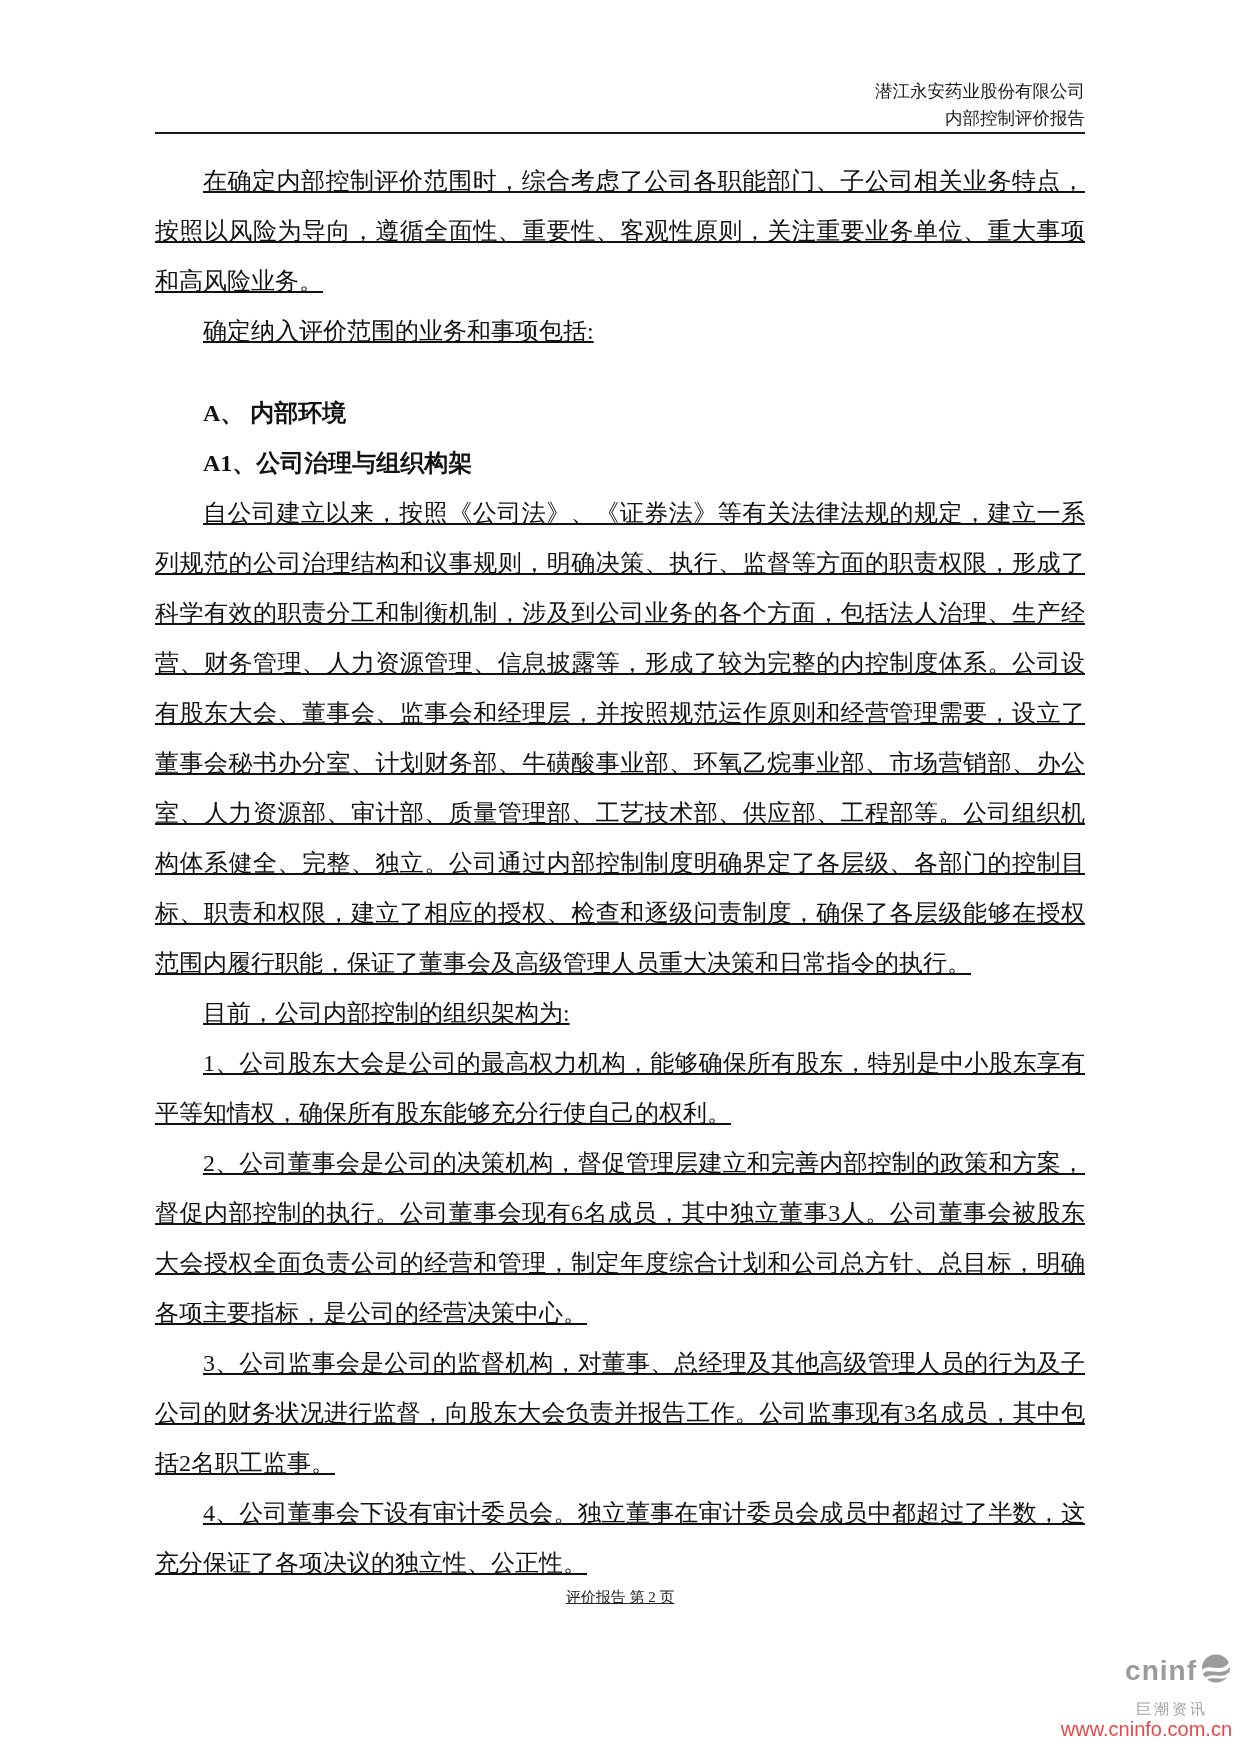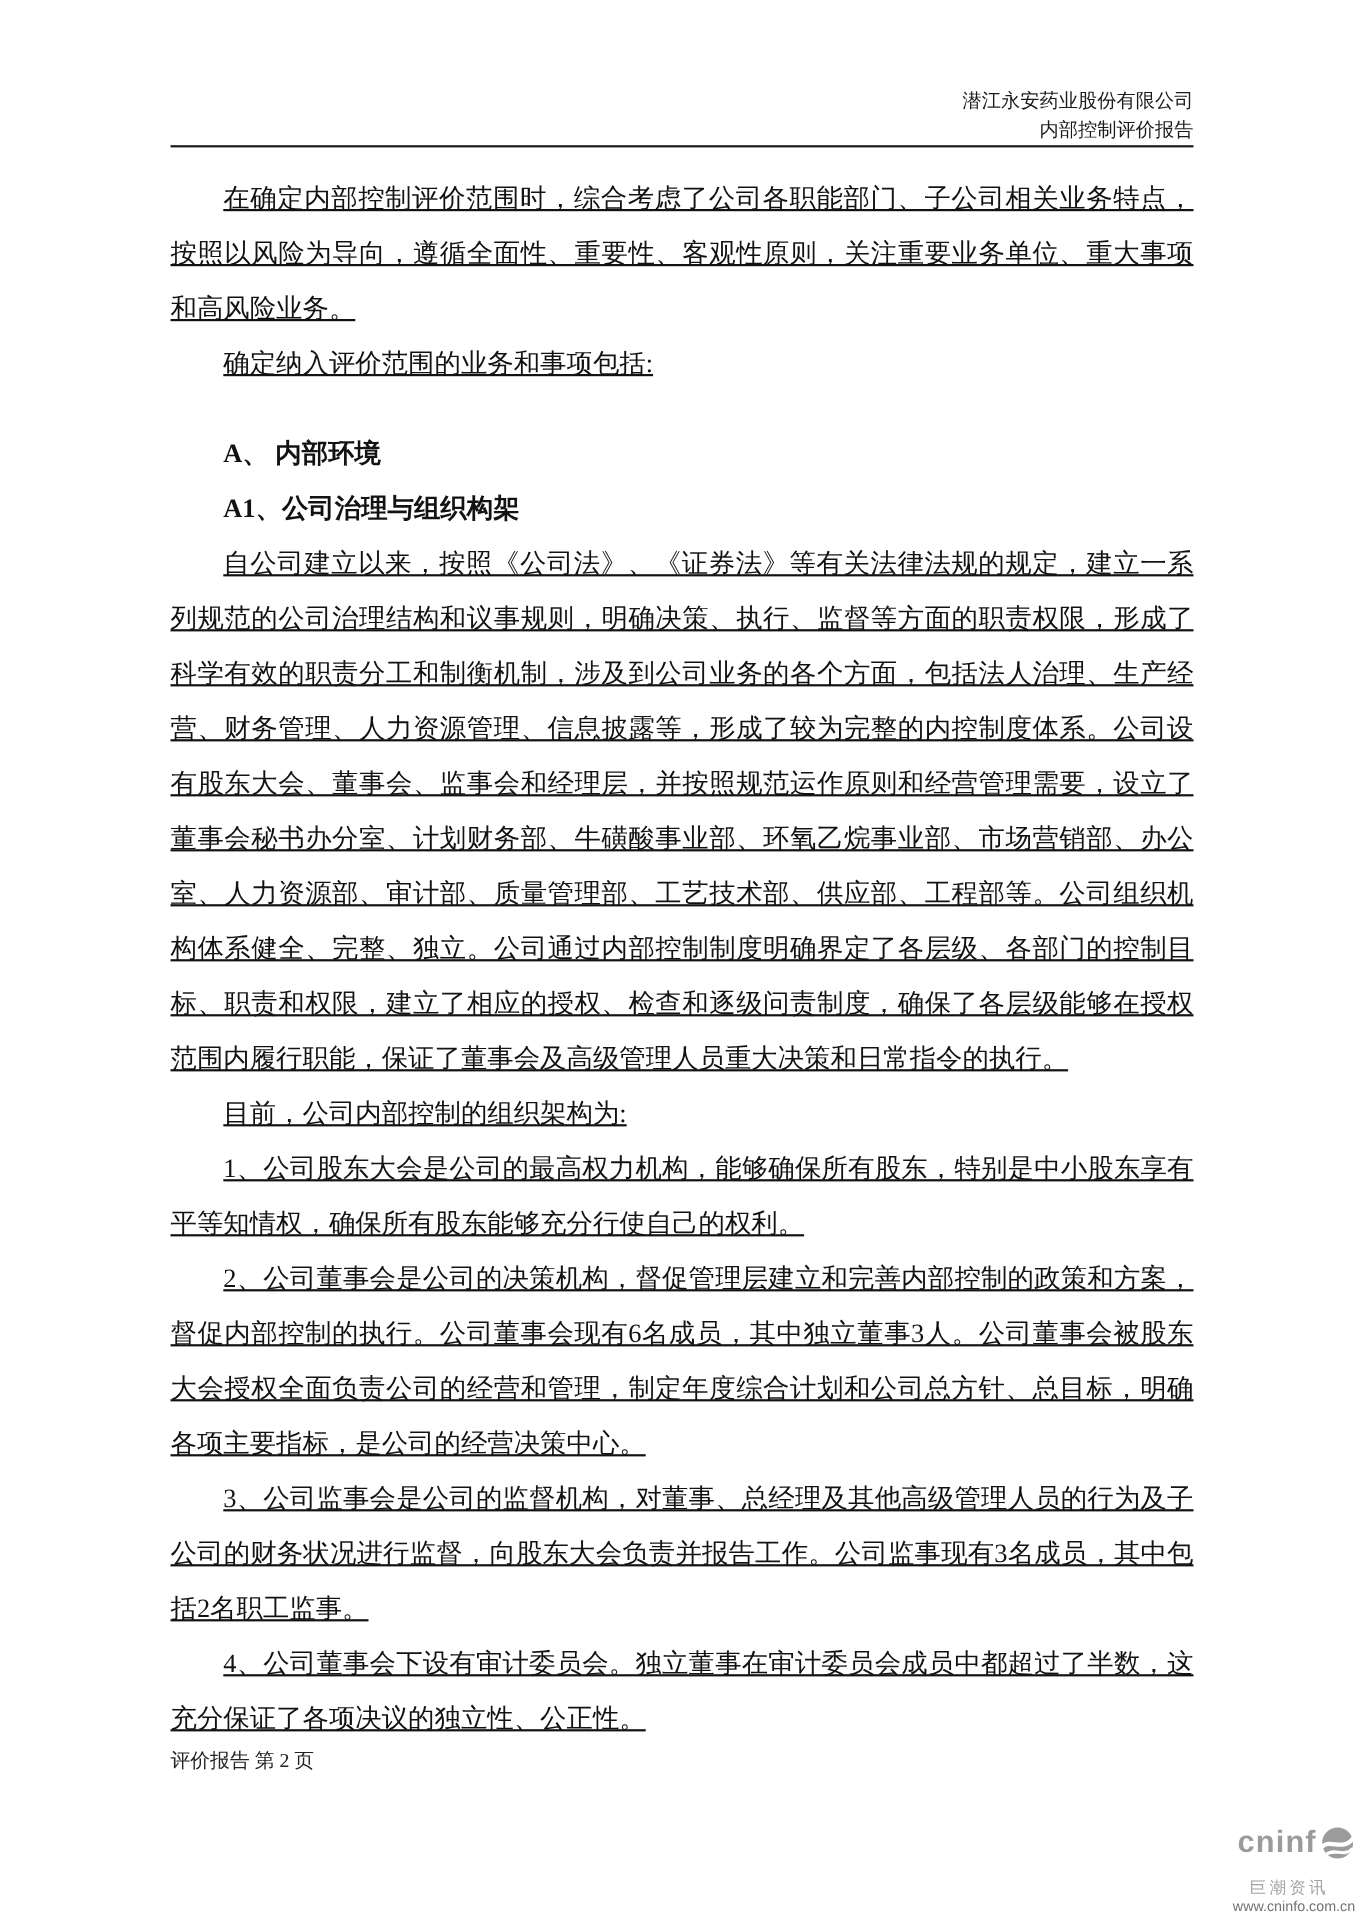--- a/index.html
+++ b/index.html
@@ -45,61 +45,62 @@
 
   .doc-body p.indent { text-indent: 2em; text-decoration: underline; }
   .doc-body p.heading { font-weight: bold; text-indent: 2em; }
   .doc-body p.gap-top { margin-top: 32px; }
 
   .doc-footer {
     position: absolute;
     left: 155px;
     width: 930px;
     top: 1588px;
-    text-align: left;
-    font-size: 18px;
+    text-align: center;
+    font-size: 15px;
     color: #222;
+    text-decoration: underline;
   }
 
   .cninfo-mark {
     position: absolute;
     right: 9px;
     bottom: 14px;
     text-align: right;
     color: #9b9b9b;
     font-family: "Liberation Sans", "DejaVu Sans", sans-serif;
     line-height: 1.05;
   }
 
   .cninfo-top {
     display: flex;
-    align-items: flex-start;
+    align-items: center;
     justify-content: flex-end;
     gap: 3px;
   }
 
   .cninfo-brand {
     font-size: 28px;
     font-weight: bold;
     letter-spacing: 1px;
     color: #9b9b9b;
   }
 
   .cninfo-name {
     font-size: 15px;
     letter-spacing: 3px;
     margin-top: 13px;
     margin-right: 24px;
     color: #a2a2a2;
   }
 
   .cninfo-url {
-    font-size: 13px;
+    font-size: 20px;
     margin-top: 2px;
-    color: #737373;
+    color: #ef4444;
   }
 </style>
 </head>
 <body>
 
 <div class="page">
 
   <div class="content">
 
     <div class="doc-header">

